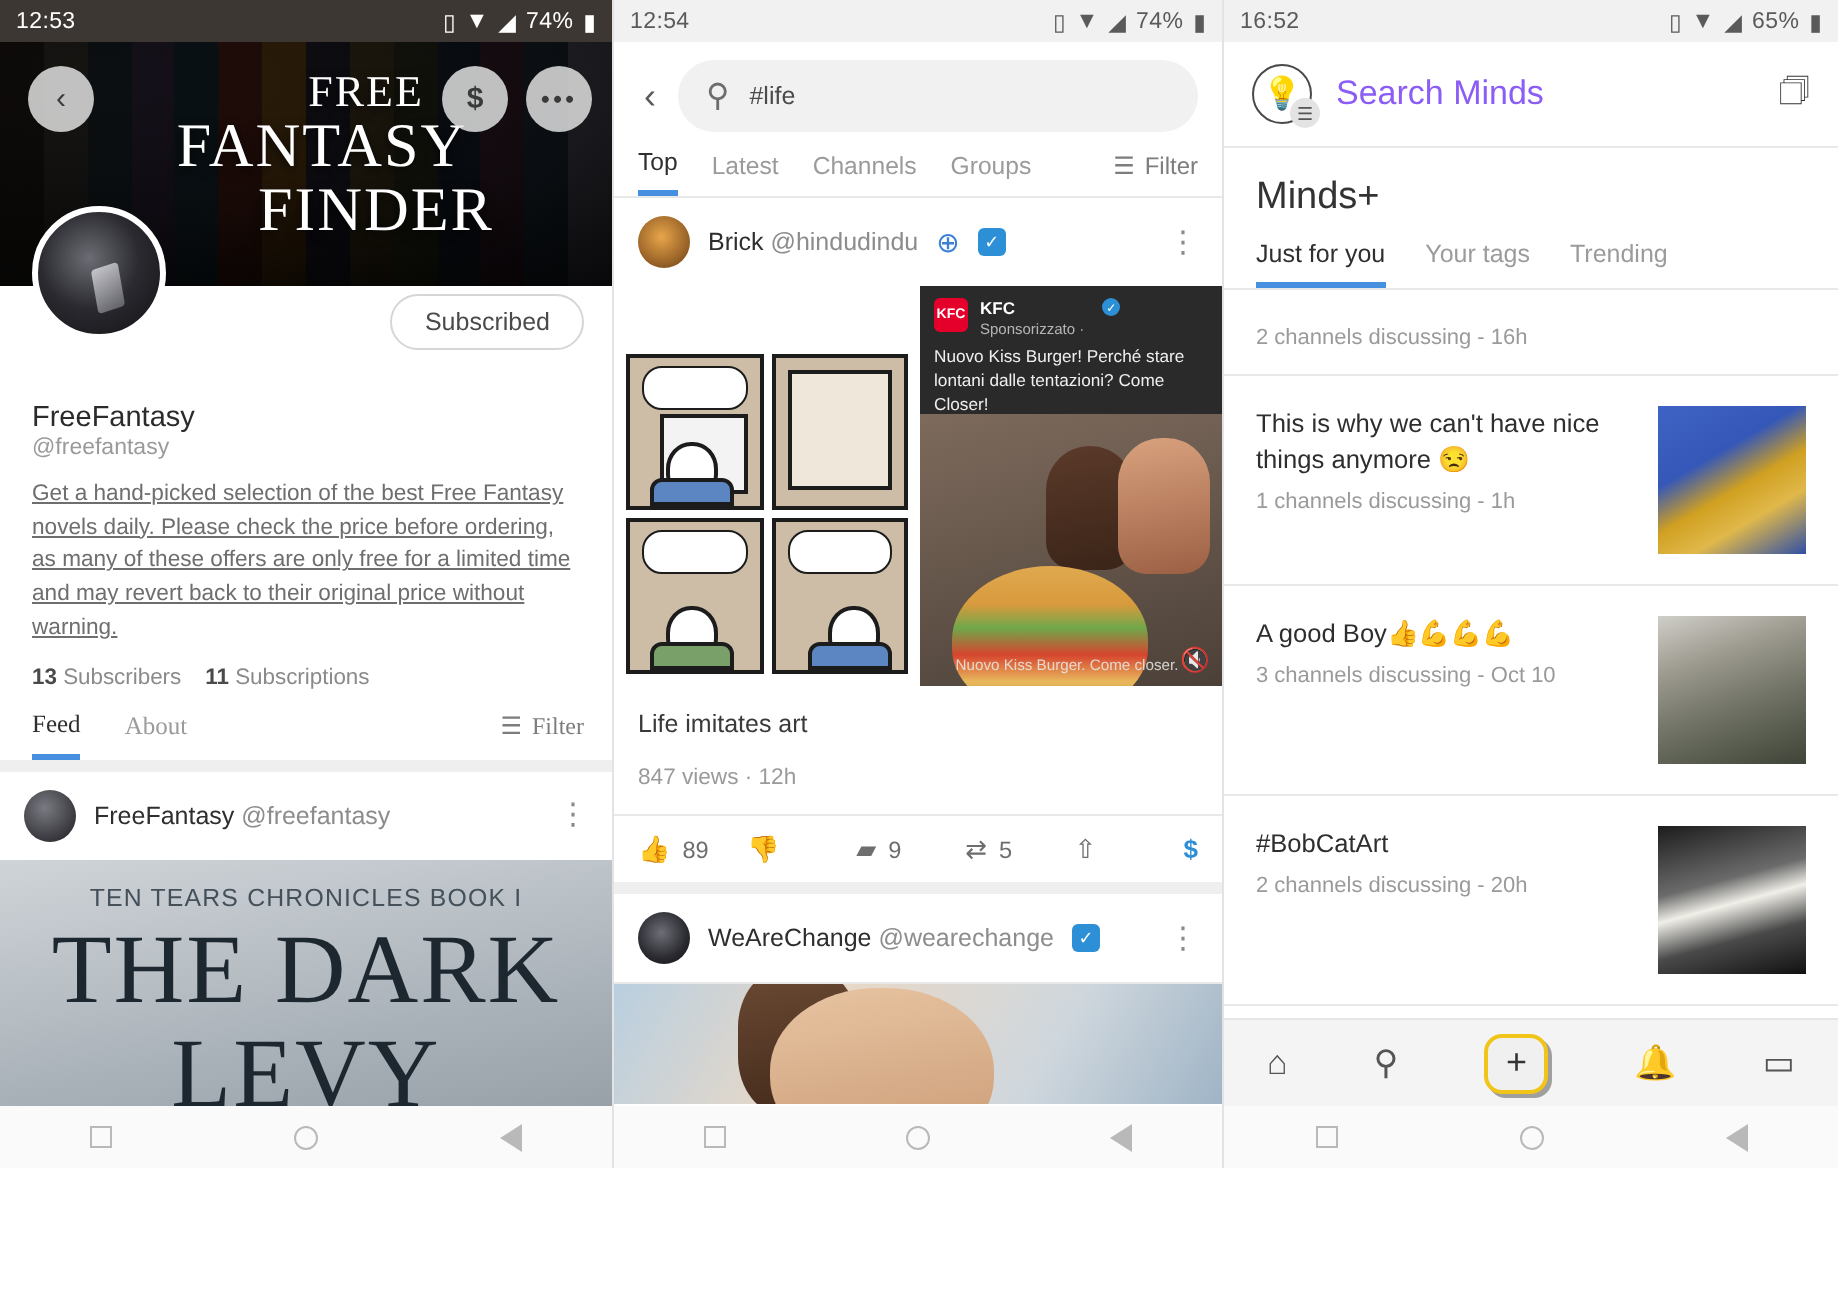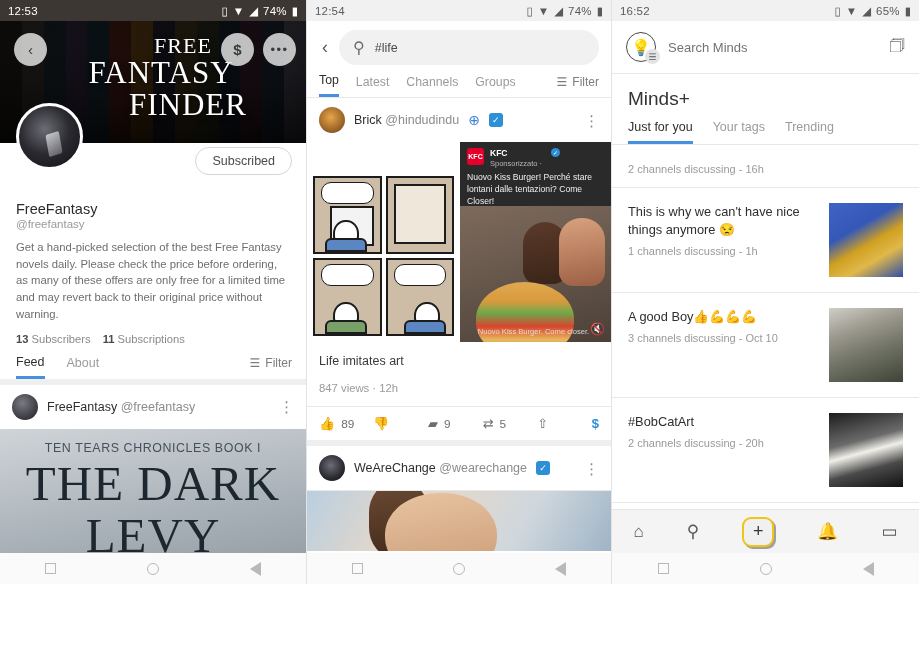--- a/index.html
+++ b/index.html
@@ -64,27 +64,27 @@
     transform: rotate(-18deg) skewX(-8deg); border-radius:2px; opacity:.85;
   }
   .sub-btn {
     position:absolute; right: 14px; top: 147px;
     padding: 6px 16px; border: 1px solid #d6d6d6; border-radius: 16px;
     background:#fff; color:#4a4a4a; font-size: 12.5px; cursor:pointer;
   }
   .prof-body { padding: 58px 14px 0 16px; }
   .prof-name { font-size: 14.5px; color:#2b2b2b; }
   .prof-handle { font-size: 11.5px; color:#9a9a9a; margin-top: 1px; }
-  .prof-desc { font-size: 11.3px; color:#6e6e6e; line-height: 1.48; margin-top: 9px; }
+  .prof-desc { font-size: 11.3px; color:#6e6e6e; line-height: 1.48; margin-top: 9px; text-decoration: underline; }
   .prof-stats { display:flex; gap: 12px; font-size: 11.2px; color:#8a8a8a; margin-top: 10px; }
   .prof-stats b { color:#4a4a4a; font-weight: bold; }
 
   .tabbar {
     display:flex; align-items:center; gap: 22px;
-    padding: 10px 14px 0 16px; position:relative;
+    padding: 10px 14px 0 16px; position:relative;font-family:Liberation Serif, serif;
   }
   .tab { font-size: 12.5px; color:#9b9b9b; padding-bottom: 7px; cursor:pointer; }
   .tab.active { color:#2f2f2f; border-bottom: 3px solid #4690df; }
   .filter-btn { margin-left:auto; display:flex; align-items:center; gap:5px;
     font-size:12px; color:#7d7d7d; padding-bottom:7px; cursor:pointer; }
   .divider-thick { height: 6px; background:#efefef; }
   .divider { height:1px; background:#e8e8e8; }
 
   .post-head { display:flex; align-items:center; gap:9px; padding: 9px 12px; }
   .av-sm { width: 26px; height: 26px; border-radius:50%; flex:0 0 auto;
@@ -171,21 +171,21 @@
   .mask-hair { position:absolute; left: 62px; top: -8px; width: 60px; height: 74px; border-radius: 40%;
     background: linear-gradient(170deg,#6b4a33,#42291a); }
 
   
   .r-header { display:flex; align-items:center; gap: 12px; padding: 11px 14px; }
   .bulb-wrap { position:relative; width: 30px; height: 30px; }
   .bulb-circle { width: 30px; height: 30px; border-radius:50%; border: 1.6px solid #4a4a4a;
     display:flex; align-items:center; justify-content:center; font-size: 16px; }
   .bulb-sub { position:absolute; right:-4px; bottom:-2px; width: 15px; height:15px; border-radius:50%;
     background:#e3e3e3; display:flex; align-items:center; justify-content:center; font-size:9px; color:#555; }
-  .r-search { font-size: 13px; color:#737373; }
+  .r-search { font-size: 17px; color:#8b5cf6; }
   .coins { margin-left:auto; font-size: 17px; color:#333; cursor:pointer; }
   .r-title { font-size: 19px; color:#333; padding: 14px 16px 0 16px; }
   .r-tabs { display:flex; gap: 20px; padding: 10px 16px 0 16px; }
   .r-tabs .tab { font-size: 12.5px; }
 
   .mitem { display:flex; gap: 12px; padding: 15px 16px; align-items:flex-start; }
   .mitem .txtcol { flex:1; min-width:0; }
   .mitem .mtitle { font-size: 12.8px; color:#2e2e2e; line-height: 1.42; }
   .mitem .msub { font-size: 11px; color:#9a9a9a; margin-top: 6px; }
   .mthumb { width: 74px; height: 74px; flex: 0 0 auto; background:#bbb; overflow:hidden; position:relative; }

